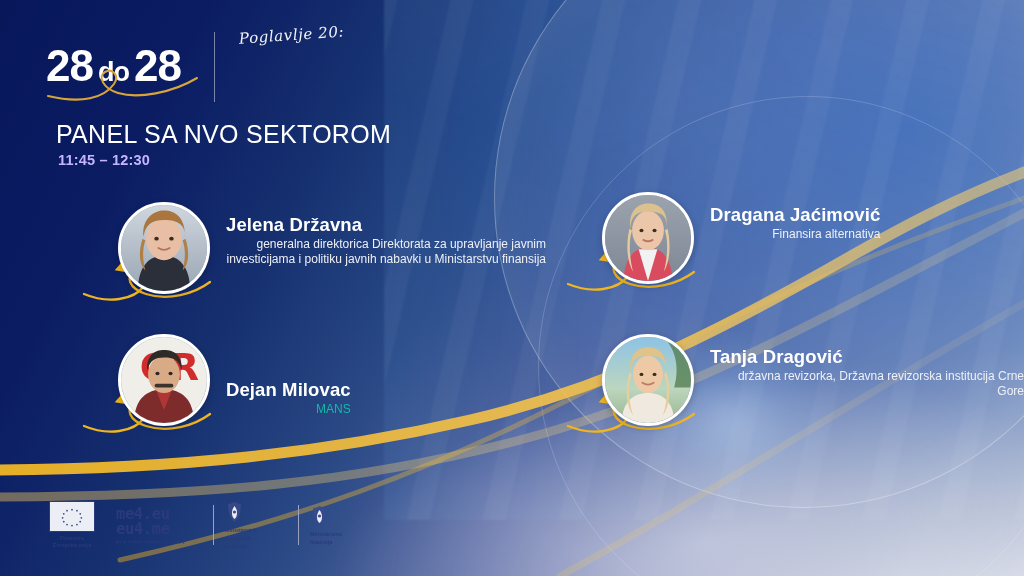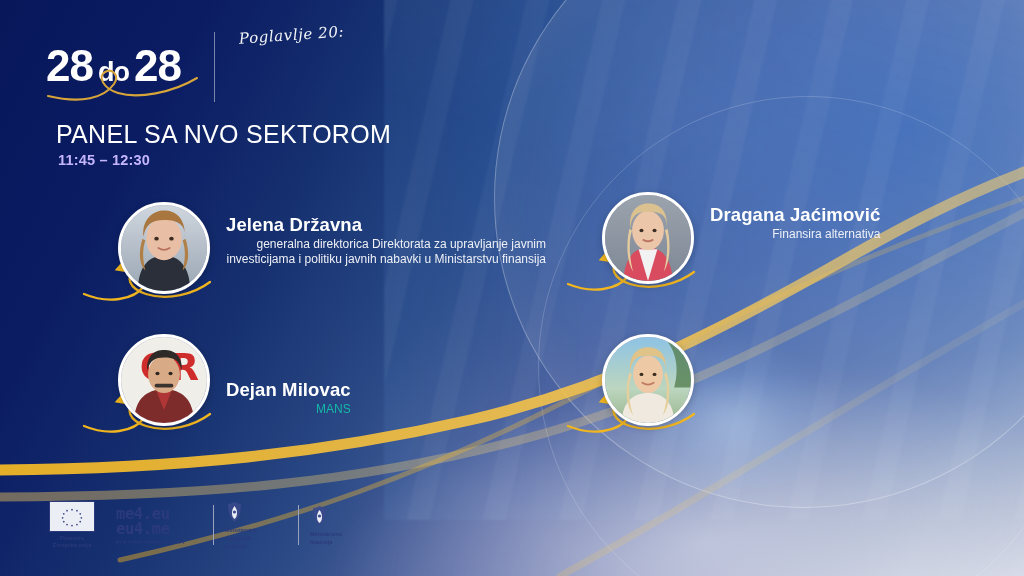--- a/index.html
+++ b/index.html
@@ -396,20 +396,24 @@
           <ellipse cx="46" cy="40" rx="16" ry="20" fill="#eec9a6"></ellipse>
           <path d="M27,38 C 25,18 36,11 46,11 C 57,11 67,18 65,38 C 66,22 57,20 46,20 C 35,20 28,23 27,38 Z" fill="#e0c388"></path>
           <path d="M26,38 C 21,58 23,74 30,84 C 24,64 25,48 29,40 Z" fill="#e6cf9c"></path>
           <path d="M66,38 C 71,58 69,74 62,84 C 68,64 67,48 63,40 Z" fill="#e6cf9c"></path>
           <ellipse cx="39" cy="40" rx="2.1" ry="1.8" fill="#3b2d22"></ellipse>
           <ellipse cx="53" cy="40" rx="2.1" ry="1.8" fill="#3b2d22"></ellipse>
           <path d="M40,49 Q46,53 52,49" stroke="#c07a66" stroke-width="2" fill="none" stroke-linecap="round"></path>
         </svg>
       </div>
     </div>
+    <div class="sp-text">
+      <div class="sp-name">Tanja Dragović</div>
+      <div class="sp-role">državna revizorka, Državna revizorska institucija Crne Gore</div>
+    </div>
   </div>
 
   <div class="footer">
 
     <div class="f-eu">
       <div class="eu-flag-box">
         <svg class="eu-stars" viewBox="0 0 46 31">
           <g fill="#3a4a8c">
             <circle cx="23" cy="8" r="0.9"></circle>
               <circle cx="28.2" cy="9.1" r="0.9"></circle>

